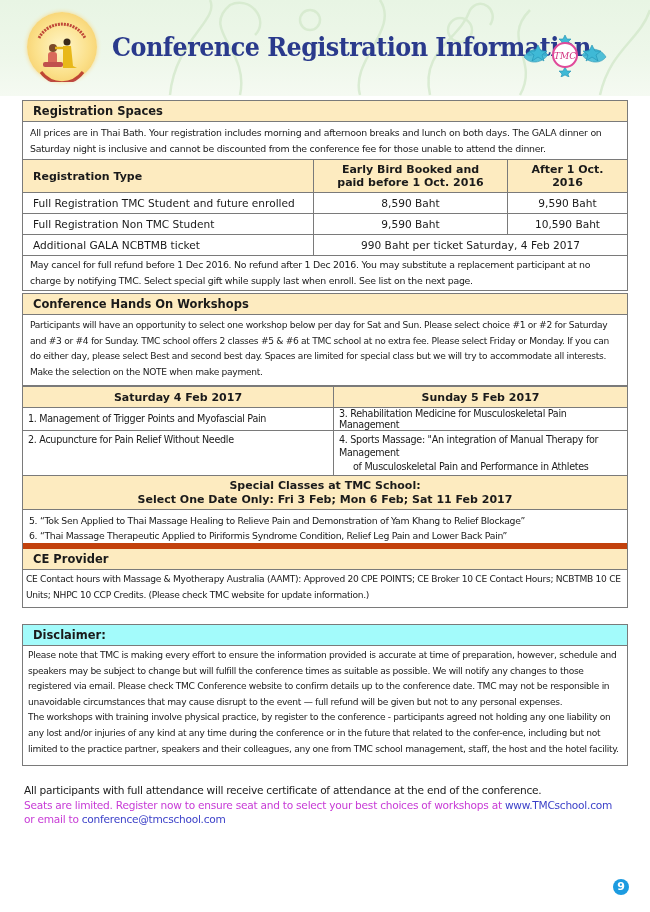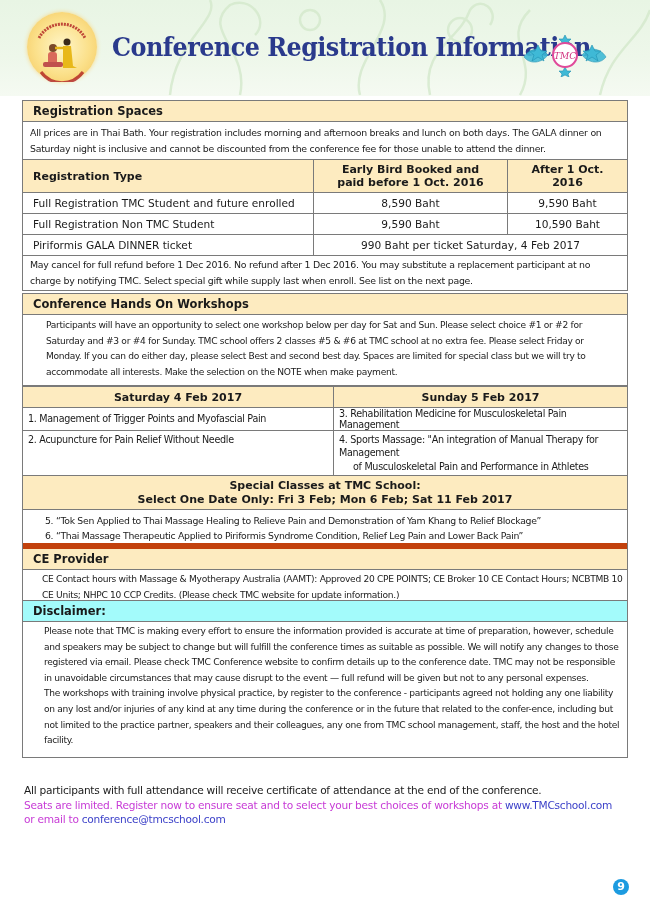--- a/index.html
+++ b/index.html
@@ -36,21 +36,21 @@
     transform-origin:left;
   }
   .sec-head.cyan { background:#a3fbfb; }
   .para {
     font-size:9.4px; line-height:15.6px; padding:2px 7px 3px 7px; letter-spacing:-0.25px;
   }
   table { border-collapse:collapse; width:100%; }
   td, th { border:1px solid #7a7a7a; font-size:10.6px; padding:0 10px; }
   th { background:#fdebc0; font-weight:bold; font-size:11px; }
   .c { text-align:center; }
-  .narrow { letter-spacing:-0.3px;margin-left:16px; }
+  .narrow { letter-spacing:-0.3px; }
   .bottom-text { position:absolute; left:24px; font-size:10.6px; line-height:14.6px; letter-spacing:-0.25px; }
   .magenta { color:#c73bd6; }
   .blue { color:#3a3fc8; }
   .page-num {
     position:absolute; left:613px; top:879px; width:16px; height:16px; border-radius:50%;
     background:#1c9be0; color:#fff; font-weight:bold; font-size:11px; text-align:center; line-height:16px;
   }
 </style>
 </head>
 <body>
@@ -109,21 +109,21 @@
       <td style="border-left:none;">Full Registration TMC Student and future enrolled</td>
       <td class="c">8,590 Baht</td>
       <td class="c" style="border-right:none;">9,590 Baht</td>
     </tr>
     <tr style="height:21px;">
       <td style="border-left:none;">Full Registration Non TMC Student</td>
       <td class="c">9,590 Baht</td>
       <td class="c" style="border-right:none;">10,590 Baht</td>
     </tr>
     <tr style="height:21px;">
-      <td style="border-left:none;">Piriformis GALA DINNER ticket</td>
+      <td style="border-left:none;">Additional GALA NCBTMB ticket</td>
       <td class="c" colspan="2" style="border-right:none;">990 Baht per ticket Saturday, 4 Feb 2017</td>
     </tr>
   </tbody>
     </table>
   <div class="para" style="padding-top:1px;padding-bottom:2px;">May cancel for full refund before 1 Dec 2016. No refund after 1 Dec 2016. You may substitute a replacement participant at no charge by notifying TMC. Select special gift while supply last when enroll. See list on the next page.</div>
 </div>
 
 <div class="box" style="top:293px;">
   <div class="sec-head">Conference Hands On Workshops</div>
   <div class="para narrow" style="font-size:9.1px;padding-top:3px;padding-bottom:5px;">Participants will have an opportunity to select one workshop below per day for Sat and Sun. Please select choice #1 or #2 for Saturday and #3 or #4 for Sunday. TMC school offers 2 classes #5 &amp; #6 at TMC school at no extra fee. Please select Friday or Monday. If you can do either day, please select Best and second best day. Spaces are limited for special class but we will try to accommodate all interests. Make the selection on the NOTE when make payment.</div>
@@ -154,21 +154,21 @@
     <div>5. “Tok Sen Applied to Thai Massage Healing to Relieve Pain and Demonstration of Yam Khang to Relief Blockage”</div>
     <div>6. “Thai Massage Therapeutic Applied to Piriformis Syndrome Condition, Relief Leg Pain and Lower Back Pain”</div>
   </div>
 </div>
 
 <div class="box" style="top:543px;">
   <div class="sec-head" style="border-top:6px solid #c2410c;">CE Provider</div>
   <div class="para narrow" style="font-size:9.1px;padding:2px 3px 4px 3px;">CE Contact hours with Massage &amp; Myotherapy Australia (AAMT): Approved 20 CPE POINTS; CE Broker 10 CE Contact Hours; NCBTMB 10 CE Units; NHPC 10 CCP Credits. (Please check TMC website for update information.)</div>
 </div>
 
-<div class="box" style="top:600px;">
+<div class="box" style="top:624px;">
   <div class="sec-head cyan">Disclaimer:</div>
   <div class="para narrow" style="font-size:9.1px;padding:2px 5px 8px 5px;">
     <div>Please note that TMC is making every effort to ensure the information provided is accurate at time of preparation, however, schedule and speakers may be subject to change but will fulfill the conference times as suitable as possible. We will notify any changes to those registered via email. Please check TMC Conference website to confirm details up to the conference date. TMC may not be responsible in unavoidable circumstances that may cause disrupt to the event — full refund will be given but not to any personal expenses.</div>
     <div>The workshops with training involve physical practice, by register to the conference - participants agreed not holding any one liability on any lost and/or injuries of any kind at any time during the conference or in the future that related to the confer-ence, including but not limited to the practice partner, speakers and their colleagues, any one from TMC school management, staff, the host and the hotel facility.</div>
   </div>
 </div>
 
 <div class="bottom-text" style="top:783px;">
   <div>All participants with full attendance will receive certificate of attendance at the end of the conference.</div>
   <div class="magenta">

